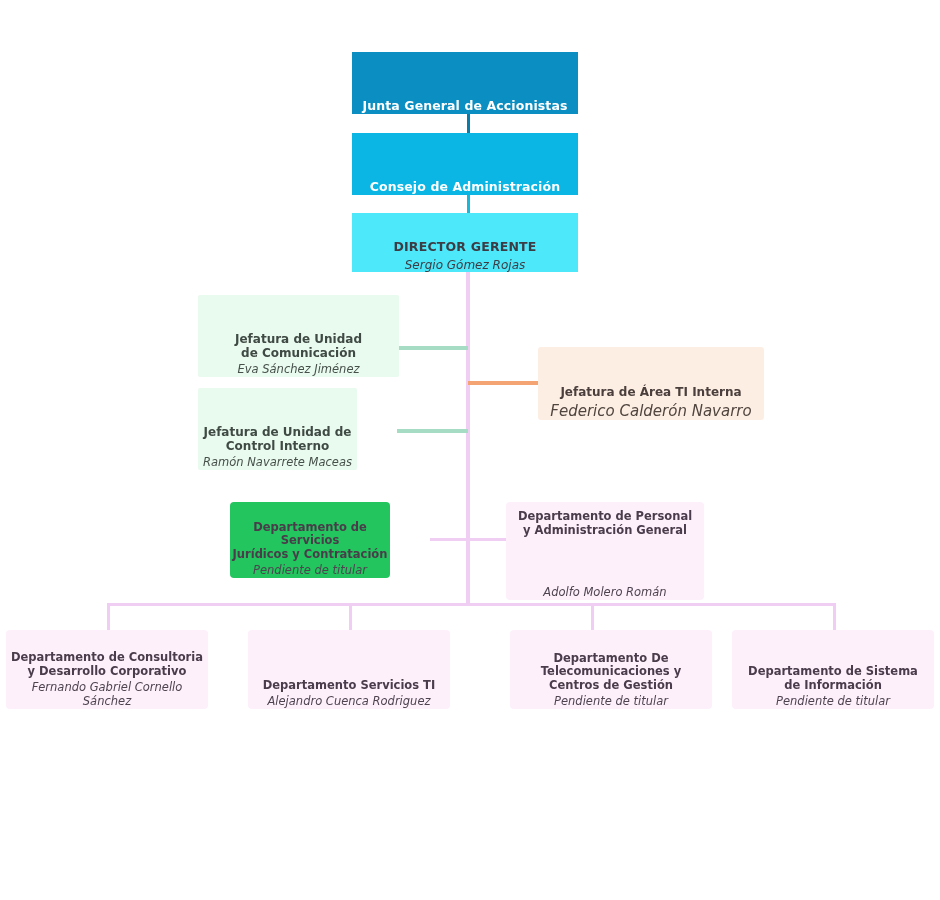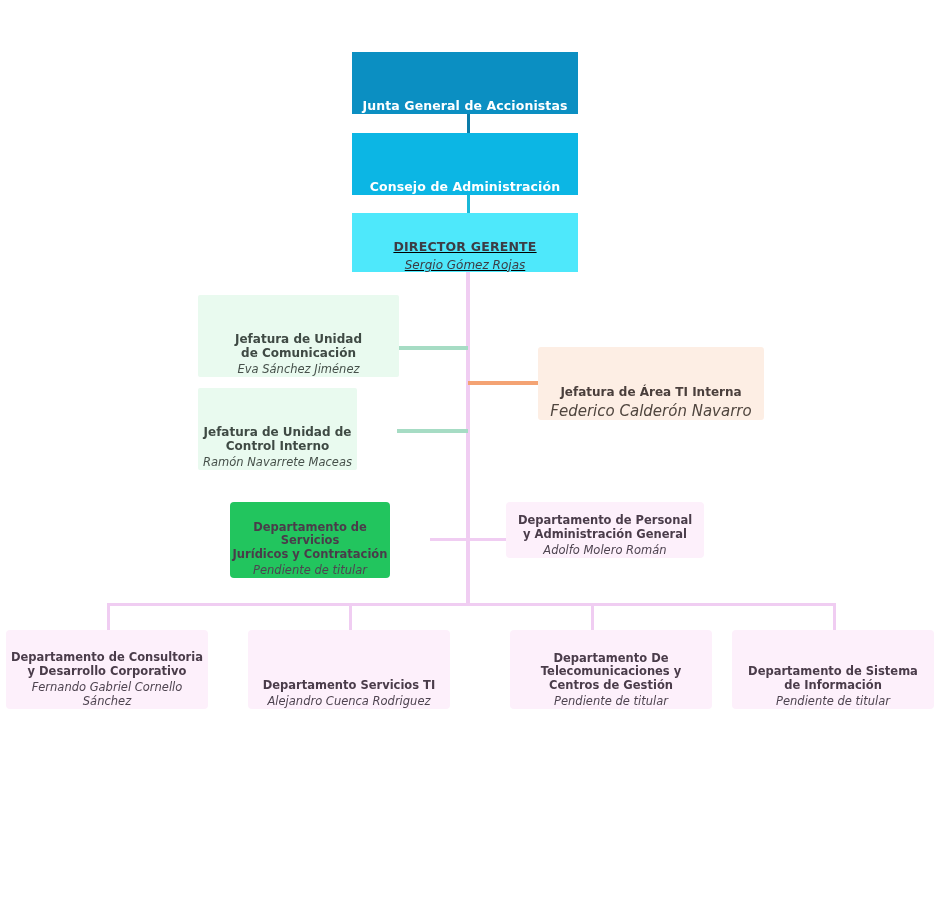--- a/index.html
+++ b/index.html
@@ -129,21 +129,21 @@
   <div class="conn" style="left:833px; top:603px; width:3px; height:27px; background:#f0cdf2;"></div>
 
   <div class="node tier-top" style="left:352px; top:52px; width:226px; height:62px; background:#0b8fc2;">
     <div class="title">Junta General de Accionistas</div>
   </div>
 
   <div class="node tier-top" style="left:352px; top:133px; width:226px; height:62px; background:#0cb6e4;">
     <div class="title">Consejo de Administración</div>
   </div>
 
-  <div class="node tier-exec" style="left:352px; top:213px; width:226px; height:59px; background:#4ee8fb;text-decoration:underline;">
+  <div class="node tier-exec" style="left:352px; top:213px; width:226px; height:59px; background:#4ee8fb;">
     <div class="title">DIRECTOR GERENTE</div>
     <div class="person">Sergio Gómez Rojas</div>
   </div>
 
   <div class="node tier-unit" style="left:198px; top:295px; width:201px; height:82px; background:#e9faef;">
     <div class="title">Jefatura de Unidad
 de Comunicación</div>
     <div class="person">Eva  Sánchez Jiménez</div>
   </div>
 
@@ -157,21 +157,21 @@
     <div class="title">Jefatura de Área TI Interna</div>
     <div class="person">Federico Calderón Navarro</div>
   </div>
 
   <div class="node tier-dept" style="left:230px; top:502px; width:160px; height:76px; background:#22c55e;">
     <div class="title">Departamento de Servicios
 Jurídicos y Contratación</div>
     <div class="person">Pendiente de titular</div>
   </div>
 
-  <div class="node tier-dept" style="left:506px; top:502px; width:198px; height:56px; background:#fdf0fb;">
+  <div class="node tier-dept" style="left:506px; top:502px; width:198px; height:98px; background:#fdf0fb;gap:46px;">
     <div class="title">Departamento  de Personal
 y Administración General</div>
     <div class="person">Adolfo Molero Román</div>
   </div>
 
   <div class="node tier-dept" style="left:6px; top:630px; width:202px; height:79px; background:#fdf0fb;">
     <div class="title">Departamento  de Consultoria
 y Desarrollo Corporativo</div>
     <div class="person">Fernando Gabriel Cornello Sánchez</div>
   </div>

